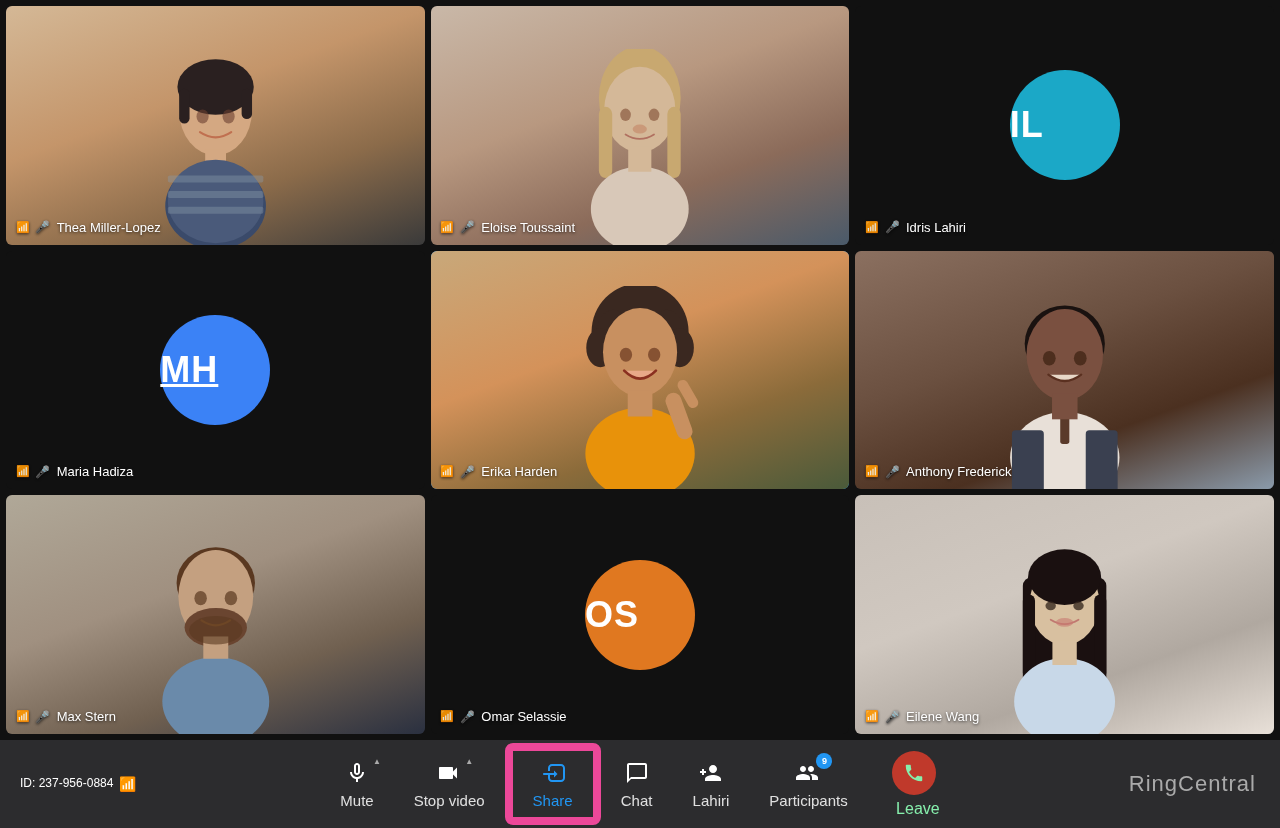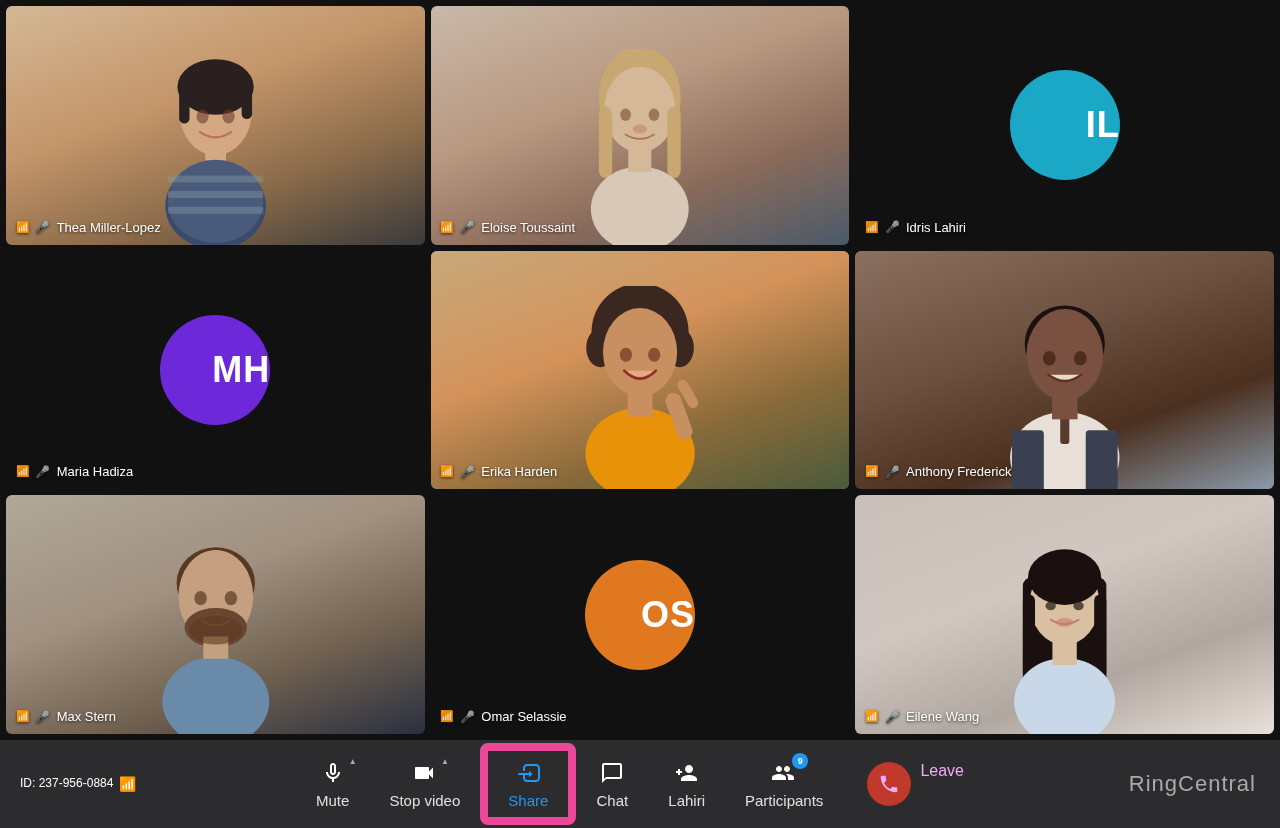--- a/index.html
+++ b/index.html
@@ -40,21 +40,21 @@
       outline-offset: -3px;
     }
 
     
     .avatar-circle {
       width: 110px;
       height: 110px;
       border-radius: 50%;
       display: flex;
       align-items: center;
-      justify-content: flex-end;
+      justify-content: flex-start;
       font-size: 36px;
       font-weight: 600;
       color: white;
       letter-spacing: 1px;
     }
 
     
     .name-label {
       position: absolute;
       bottom: 10px;
@@ -159,25 +159,26 @@
       height: 44px;
       display: flex;
       align-items: center;
       justify-content: center;
       cursor: pointer;
       margin: 0 4px;
     }
 
     .leave-btn-wrap {
       display: flex;
-      align-items: flex-start;
+      flex-direction: column;
+      align-items: flex-end;
       gap: 5px;
       padding: 8px 20px;
       cursor: pointer;
-      color: #f0abfc;
+      color: #86efac;
     }
 
     
     .participant-badge {
       position: absolute;
       top: -6px;
       right: -8px;
       background: #2196F3;
       color: white;
       border-radius: 50%;
@@ -293,21 +294,21 @@
       <span>IL</span>
     </div>
     <div class="name-label">
       <span class="signal-icon">📶</span>
       <span class="mic-icon">🎤</span>
       <span>Idris Lahiri</span>
     </div>
   </div>
 
   <div class="video-cell" style="background:#111;">
-    <div class="avatar-circle" style="background:#6d28d9;">
+    <div class="avatar-circle" style="background:#3b82f6;text-decoration:underline;">
       <span>MH</span>
     </div>
     <div class="name-label">
       <span class="signal-icon">📶</span>
       <span class="mic-icon">🎤</span>
       <span>Maria Hadiza</span>
     </div>
   </div>
 
   <div class="video-cell active-speaker">

